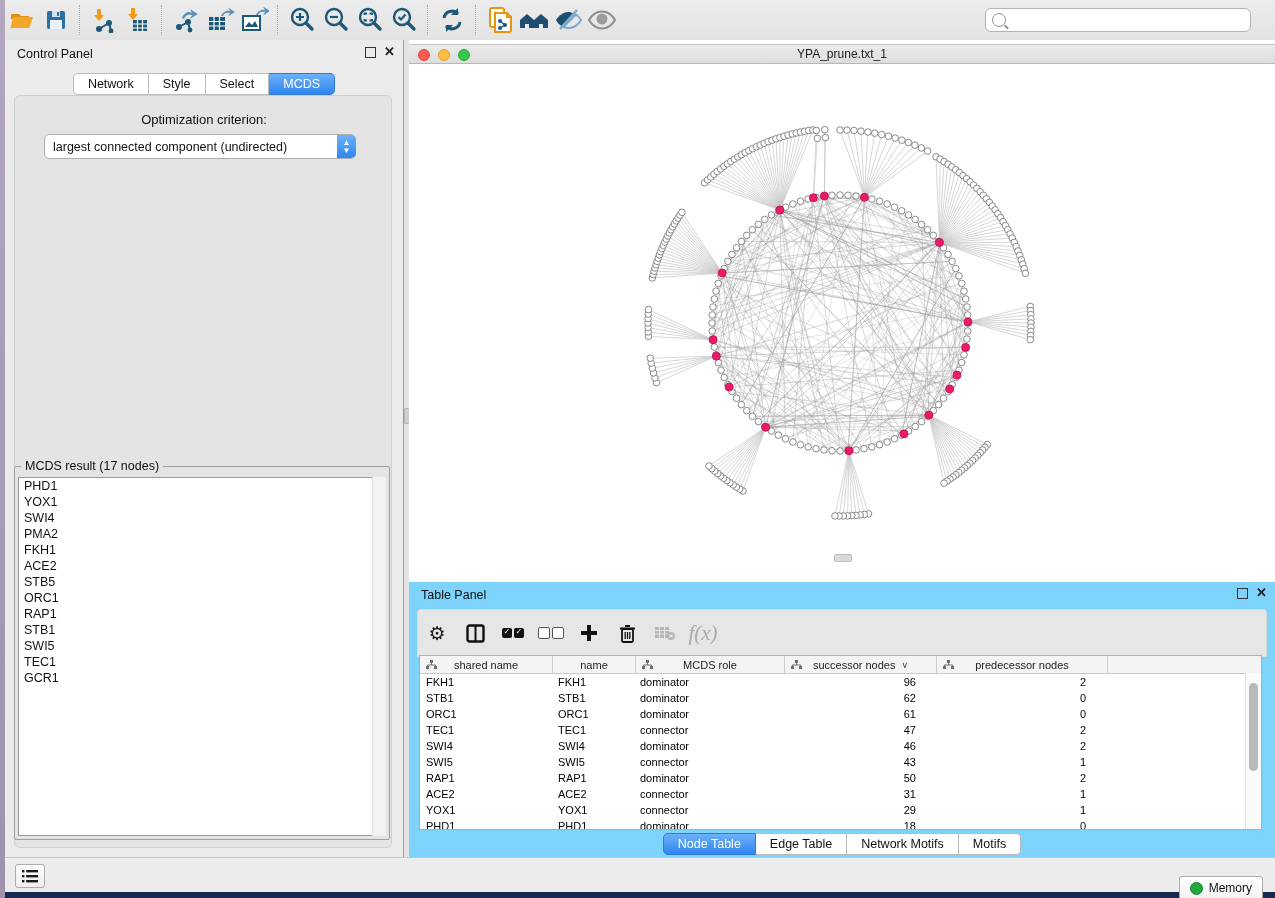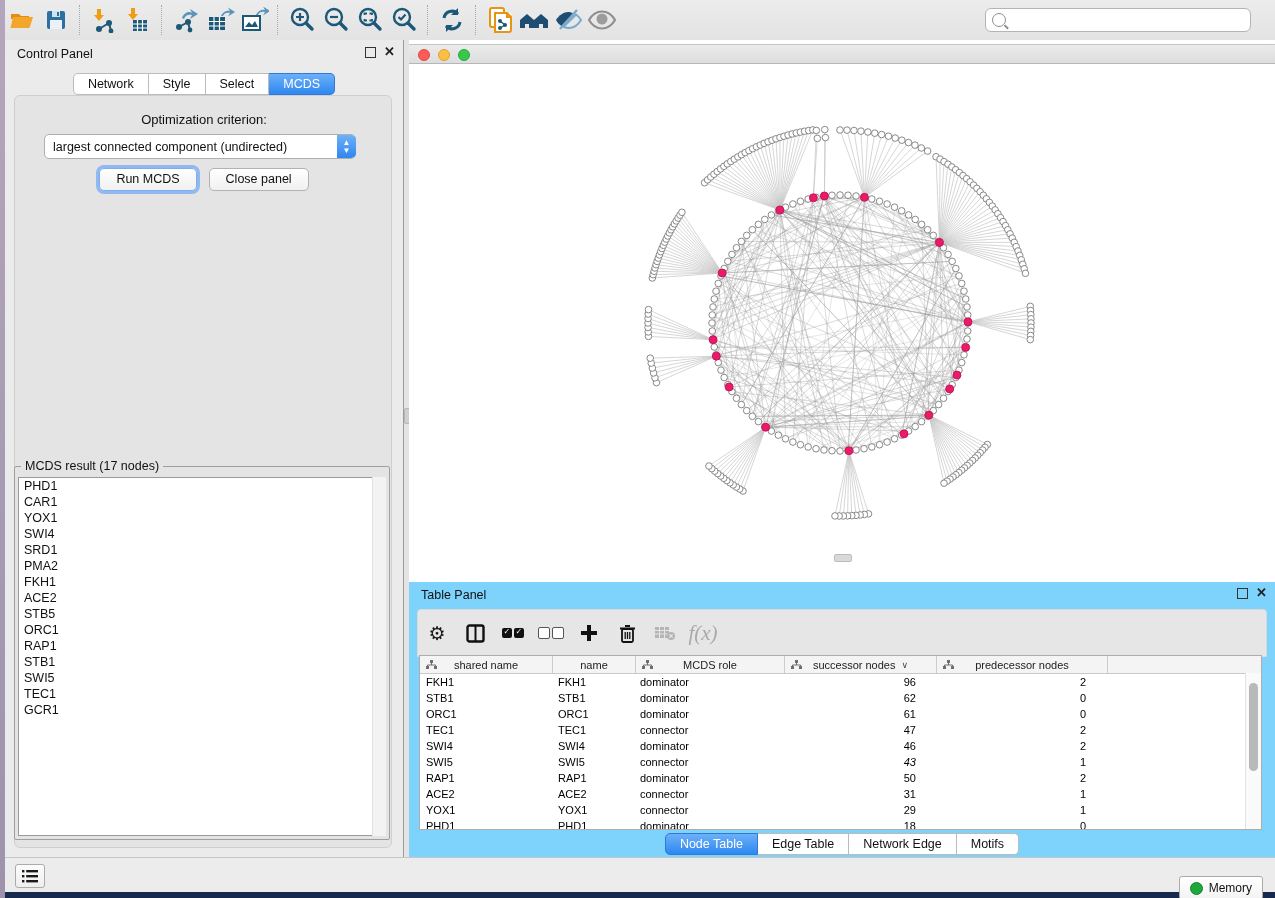--- a/index.html
+++ b/index.html
@@ -288,32 +288,26 @@
         </div>
       <div class="cp-card"></div>
       <div class="opt-label">Optimization criterion:</div>
       <div class="dropdown">
         <span class="dd-text">largest connected component (undirected)</span>
         <span class="dd-stepper">
             <span>▲</span>
             <span>▼</span>
           </span>
       </div>
-      <div class="btn-row">
-        <div class="btn focused">Run MCDS</div>
-        <div class="btn">Close panel</div>
-      </div>
       <div class="fieldset">
         <span class="legend">MCDS result (17 nodes)</span>
         <div class="mcds-list" id="mcds-list">
             <div class="list-item">PHD1</div>
-            <div class="list-item">CAR1</div>
             <div class="list-item">YOX1</div>
             <div class="list-item">SWI4</div>
-            <div class="list-item">SRD1</div>
             <div class="list-item">PMA2</div>
             <div class="list-item">FKH1</div>
             <div class="list-item">ACE2</div>
             <div class="list-item">STB5</div>
             <div class="list-item">ORC1</div>
             <div class="list-item">RAP1</div>
             <div class="list-item">STB1</div>
             <div class="list-item">SWI5</div>
             <div class="list-item">TEC1</div>
             <div class="list-item">GCR1</div>
@@ -327,20 +321,21 @@
     </div>
 
     <div class="right-pane">
       <div class="network-view">
         <div class="net-titlebar">
           <div class="lights">
             <span class="light red"></span>
             <span class="light yellow"></span>
             <span class="light green"></span>
           </div>
+          <div class="net-title">YPA_prune.txt_1</div>
         </div>
         <div class="net-canvas">
           <svg id="net-svg" width="866" height="500">
               <line x1="404.3873035753268" y1="134.79710710607287" x2="383.88005725636117" y2="140.98860980630386" stroke="#989898" stroke-opacity="0.45" stroke-width="0.8"></line>
               <line x1="404.3873035753268" y1="134.79710710607287" x2="431" y2="388" stroke="#989898" stroke-opacity="0.45" stroke-width="0.8"></line>
               <line x1="404.3873035753268" y1="134.79710710607287" x2="383.88005725636117" y2="379.0113901936962" stroke="#989898" stroke-opacity="0.45" stroke-width="0.8"></line>
               <line x1="404.3873035753268" y1="134.79710710607287" x2="524.3079843099407" y2="347.6220295588721" stroke="#989898" stroke-opacity="0.45" stroke-width="0.8"></line>
               <line x1="404.3873035753268" y1="134.79710710607287" x2="362.4141702426885" y2="368.07397446425796" stroke="#989898" stroke-opacity="0.45" stroke-width="0.8"></line>
               <line x1="404.3873035753268" y1="134.79710710607287" x2="343.3779704411279" y2="353.3079843099407" stroke="#989898" stroke-opacity="0.45" stroke-width="0.8"></line>
               <line x1="404.3873035753268" y1="134.79710710607287" x2="558.7474212388188" y2="268.0371864997521" stroke="#989898" stroke-opacity="0.45" stroke-width="0.8"></line>
@@ -1180,21 +1175,21 @@
                 <div class="td" style="width: 132px; flex: 0 0 132px; box-sizing: border-box;">SWI4</div>
                 <div class="td" style="width: 82px; flex: 0 0 82px; box-sizing: border-box;">SWI4</div>
                 <div class="td" style="width: 148px; flex: 0 0 148px; box-sizing: border-box;">dominator</div>
                 <div class="td num" style="width: 151px; flex: 0 0 151px; box-sizing: border-box;">46</div>
                 <div class="td num" style="width: 170px; flex: 0 0 170px; box-sizing: border-box;">2</div>
               </div>
               <div class="trow">
                 <div class="td" style="width: 132px; flex: 0 0 132px; box-sizing: border-box;">SWI5</div>
                 <div class="td" style="width: 82px; flex: 0 0 82px; box-sizing: border-box;">SWI5</div>
                 <div class="td" style="width: 148px; flex: 0 0 148px; box-sizing: border-box;">connector</div>
-                <div class="td num" style="width: 151px; flex: 0 0 151px; box-sizing: border-box; font-style: italic;">43</div>
+                <div class="td num" style="width: 151px; flex: 0 0 151px; box-sizing: border-box;">43</div>
                 <div class="td num" style="width: 170px; flex: 0 0 170px; box-sizing: border-box;">1</div>
               </div>
               <div class="trow">
                 <div class="td" style="width: 132px; flex: 0 0 132px; box-sizing: border-box;">RAP1</div>
                 <div class="td" style="width: 82px; flex: 0 0 82px; box-sizing: border-box;">RAP1</div>
                 <div class="td" style="width: 148px; flex: 0 0 148px; box-sizing: border-box;">dominator</div>
                 <div class="td num" style="width: 151px; flex: 0 0 151px; box-sizing: border-box;">50</div>
                 <div class="td num" style="width: 170px; flex: 0 0 170px; box-sizing: border-box;">2</div>
               </div>
               <div class="trow">
@@ -1219,21 +1214,21 @@
                 <div class="td num" style="width: 170px; flex: 0 0 170px; box-sizing: border-box;">0</div>
               </div>
             </div>
           <div class="tbl-scroll">
               <div class="tbl-thumb"></div>
             </div>
         </div>
         <div class="tp-tabs segtabs" id="tp-tabs">
             <div class="seg active">Node Table</div>
             <div class="seg">Edge Table</div>
-            <div class="seg">Network Edge</div>
+            <div class="seg">Network Motifs</div>
             <div class="seg">Motifs</div>
           </div>
       </div>
     </div>
   </div>
 
   <div class="statusbar">
     <div class="list-btn">
       <svg width="16" height="13" viewBox="0 0 16 13">
           <g fill="#1a1a1a">

